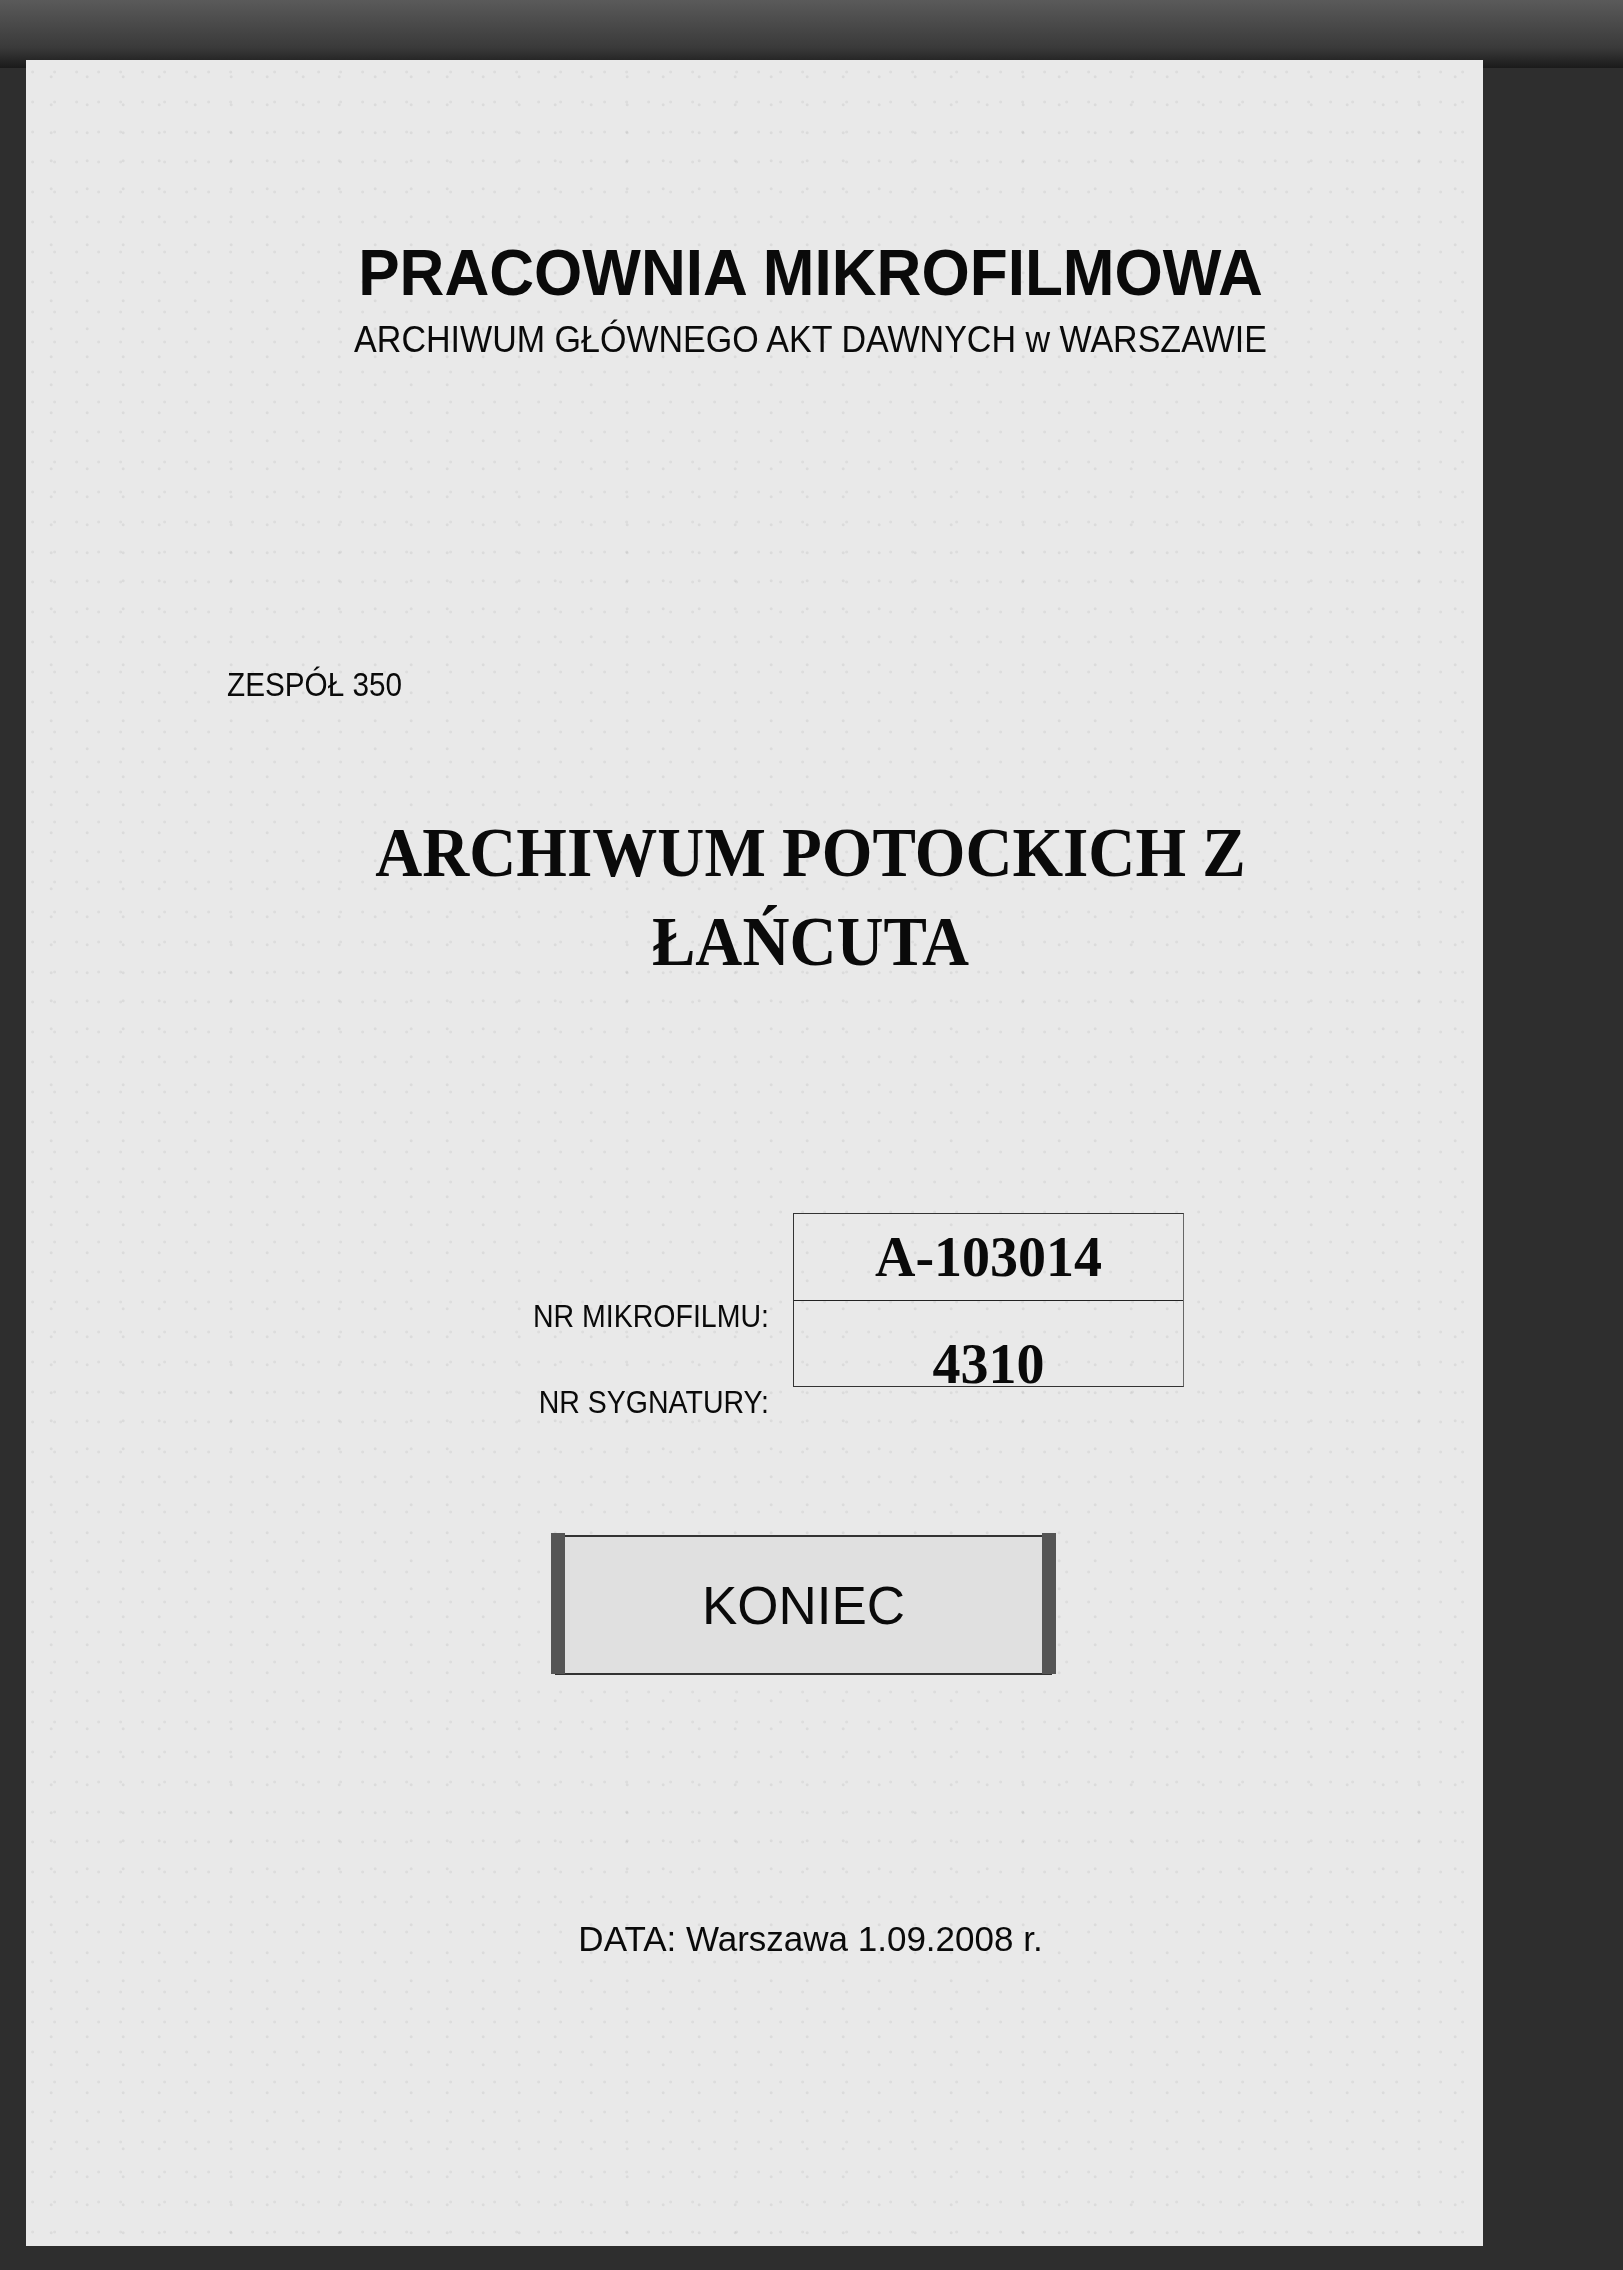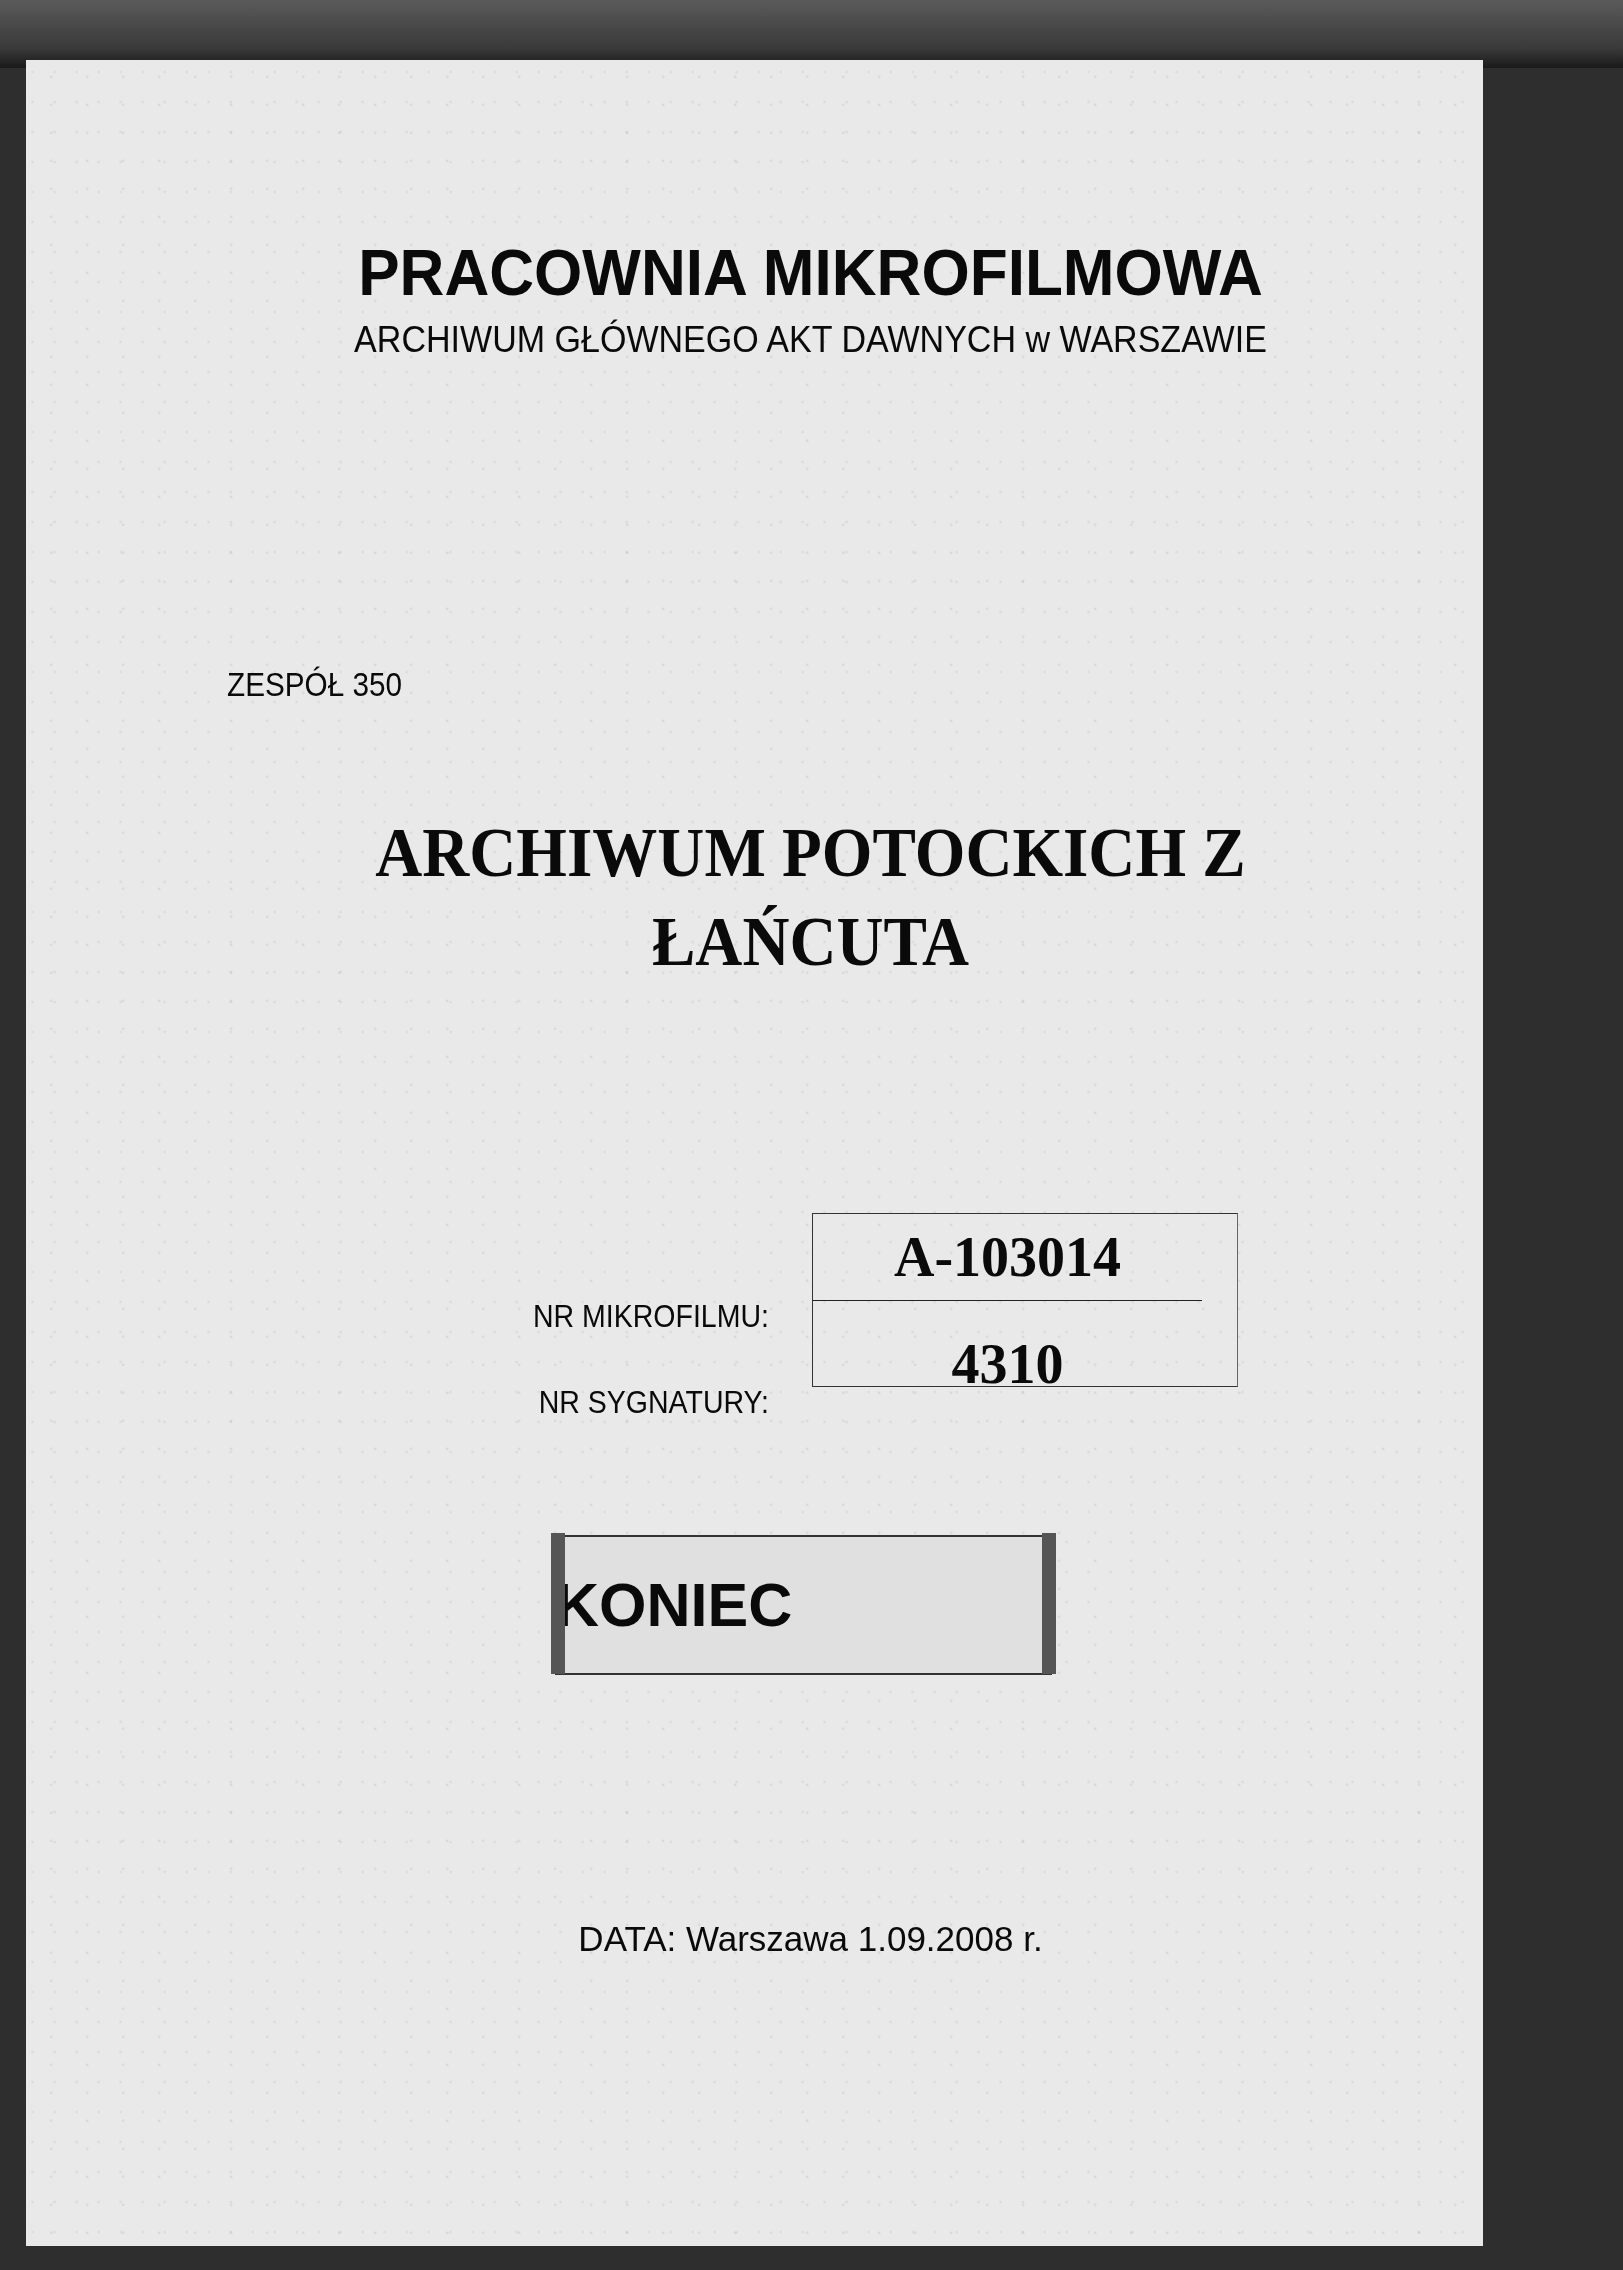--- a/index.html
+++ b/index.html
@@ -12,26 +12,26 @@
   .abs{position:absolute;color:#0a0a0a;}
   .sans{font-family:"Liberation Sans",sans-serif;}
   .serif{font-family:"Liberation Serif",serif;}
   .h1{left:0;width:1569px;top:176px;text-align:center;font-size:64px;font-weight:bold;letter-spacing:0px;transform:scaleX(0.97);}
   .h2{left:0;width:1569px;top:259px;text-align:center;font-size:37px;transform:scaleX(0.92);}
   .zespol{left:201px;top:606px;font-size:33px;transform:scaleX(0.9);transform-origin:left;}
   .title{left:0;width:1569px;top:748px;text-align:center;font-size:70px;font-weight:bold;line-height:89px;transform:scaleX(0.93);}
   .label{font-size:31px;text-align:right;width:386px;transform:scaleX(0.92);transform-origin:right;}
   .lbl1{left:357px;top:1239px;}
   .lbl2{left:357px;top:1325px;}
-  .box{left:786px;top:1153px;width:389px;height:172px;border:1.9px solid #333;border-right:1.9px solid #666;padding-left:35px;}
+  .box{left:767px;top:1153px;width:389px;height:172px;border:1.9px solid #333;border-right:1.9px solid #666;}
   .box .row{position:absolute;left:0;width:389px;height:86px;display:flex;align-items:center;justify-content:center;font-size:56px;font-weight:bold;}
   .box .r1{top:0;border-bottom:1.9px solid #222;}
   .box .r2{top:86px;margin-top:21px;}
   .koniec{left:529px;top:1475px;width:497px;height:136px;border-top:2.9px solid #333;border-bottom:2.9px solid #333;
-          display:flex;align-items:center;font-size:61px;font-weight:bold;background:#e0e0e0;}
+          display:flex;align-items:center;justify-content:center;font-size:53px;font-weight:normal;background:#e0e0e0;}
   .koniec:before,.koniec:after{content:"";position:absolute;top:-3.9px;width:13.5px;height:141px;background:#555;}
   .koniec:before{left:-3.9px;}
   .koniec:after{right:-3.9px;}
   .data{left:0;width:1569px;top:1859px;text-align:center;font-size:35px;}
 </style>
 </head>
 <body>
 
 <div class="topband"></div>
 <div class="page">

